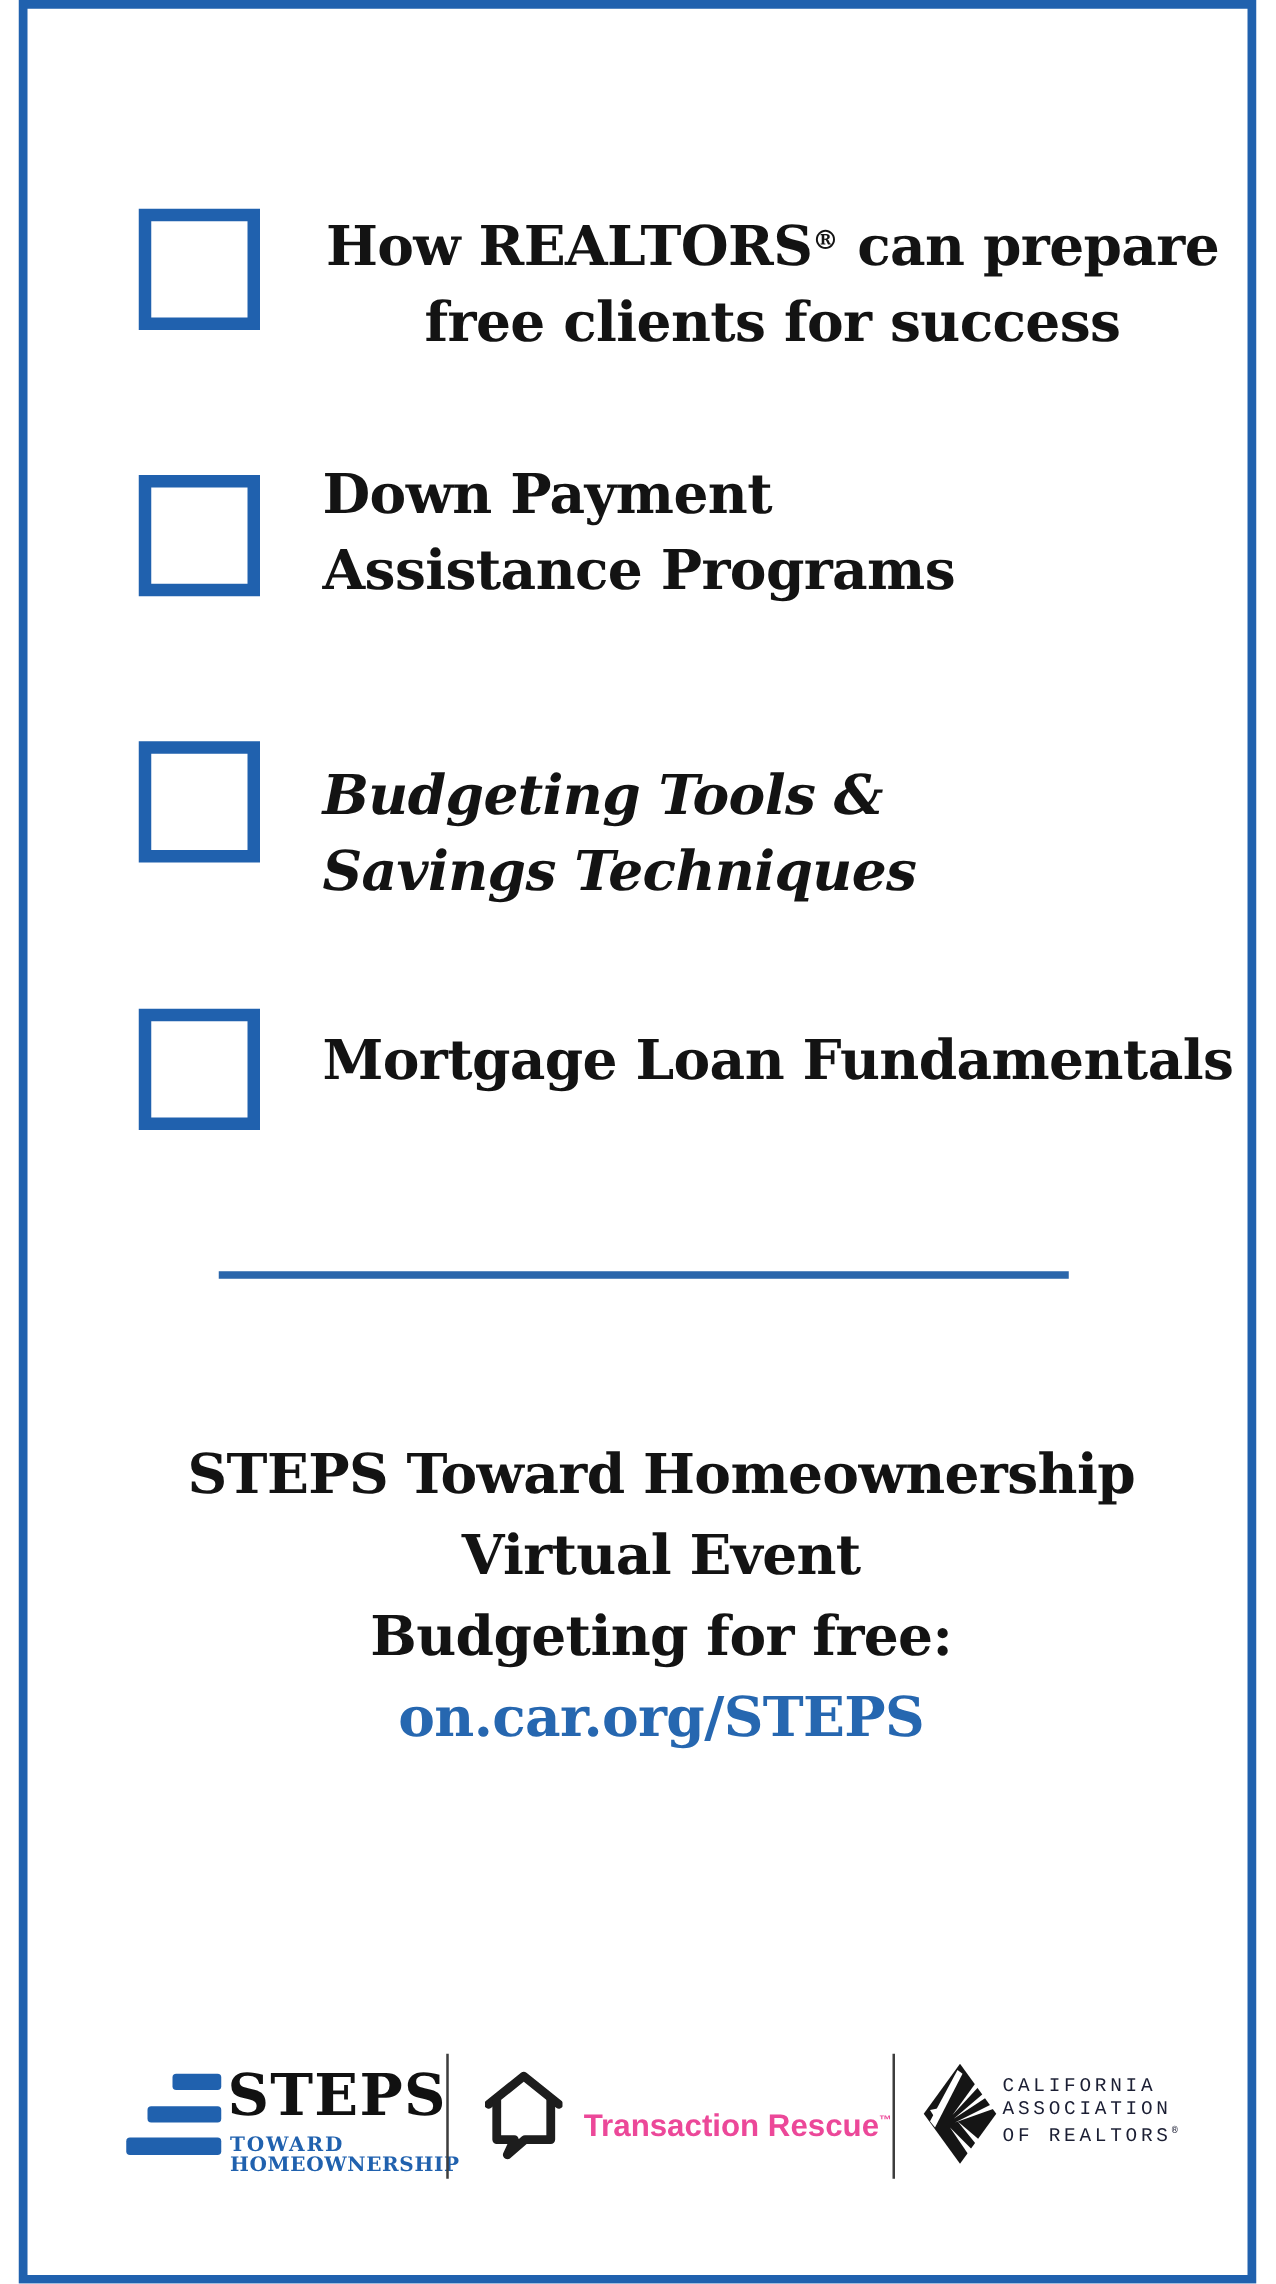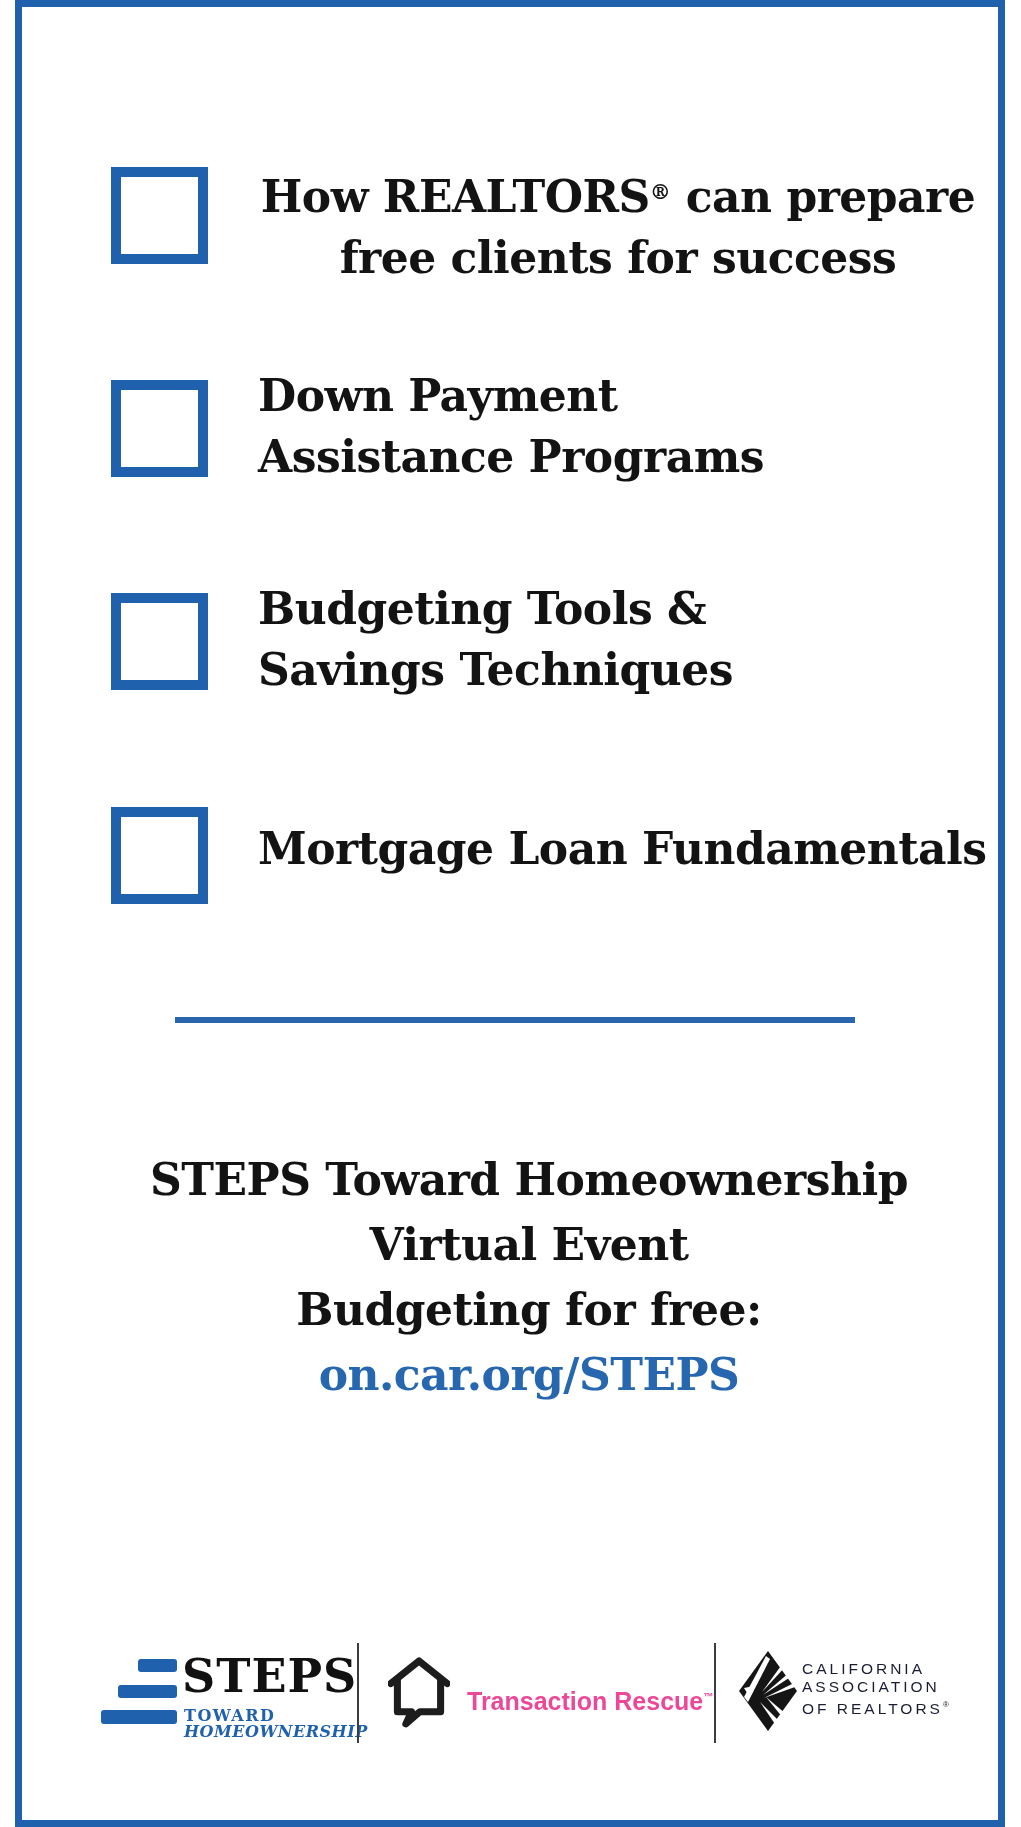--- a/index.html
+++ b/index.html
@@ -17,21 +17,21 @@
     position:absolute; left:111px; width:97px; height:97px;
     border:10px solid #2061ae; background:#ffffff; box-sizing:border-box;
   }
   .cb1 { top:167px; } .cb2 { top:380px; } .cb3 { top:593px; } .cb4 { top:807px; }
   .item-label {
     position:absolute; left:258px; width:720px;
     font-family:"DejaVu Serif", serif; font-weight:700;
     font-size:44px; line-height:61px; letter-spacing:-0.5px;
     color:#131313; white-space:nowrap;
   }
-  .lb1 { top:161px;text-align:center; } .lb2 { top:365px; } .lb3 { top:578px; } .lb4 { top:818px; }
+  .lb1 { top:161px;text-align:center; } .lb2 { top:365px; } .lb3 { top:606px;font-style:italic; } .lb4 { top:818px; }
   .sup-reg { font-size:0.48em; vertical-align:0.6em; letter-spacing:0; }
   
   .divider {
     position:absolute; left:175px; top:1017px; width:680px; height:6px;
     background:#2a66ab;
   }
   
   .event-block {
     position:absolute; left:22px; top:1147px; width:976px;
     text-align:center; font-family:"DejaVu Serif", serif; font-weight:700;
@@ -49,34 +49,34 @@
     position:absolute; left:182px; top:1649px;
     font-family:"DejaVu Serif", serif; font-weight:700; font-size:46px;
     line-height:54px; letter-spacing:1px; color:#111111; white-space:nowrap;
   }
   .steps-sub1, .steps-sub2 {
     position:absolute; left:184px;
     font-family:"DejaVu Serif", serif; font-weight:700; color:#2061ae;
     white-space:nowrap;
   }
   .steps-sub1 { top:1706px; font-size:16px; letter-spacing:1.5px; }
-  .steps-sub2 { top:1722px; font-size:16px; letter-spacing:0.5px;font-style:italic; }
+  .steps-sub2 { top:1722px; font-size:16px; letter-spacing:0.5px; }
   .logo-sep { position:absolute; width:2px; height:100px; top:1643px; background:#3d3d3d; }
   .sep1 { left:357px; } .sep2 { left:714px; }
   .house-icon { position:absolute; left:388px; top:1652px; }
   .tr-word {
     position:absolute; left:467px; top:1683px;
     font-family:"Liberation Sans", sans-serif; font-weight:700;
     font-size:25px; line-height:28px; color:#ec4899; white-space:nowrap;
   }
   .tr-tm { font-size:10px; vertical-align:1em; }
   .bear-icon { position:absolute; left:738px; top:1650px; }
   .car-text {
     position:absolute; left:802px; top:1660px;
-    font-family:Liberation Sans, sans-serif; font-weight:400;
+    font-family:Liberation Mono, monospace; font-weight:400;
     font-size:15.5px; line-height:18px; letter-spacing:3px;
     color:#1b1e33; white-space:nowrap;
   }
   .car-sup { font-size:8px; vertical-align:0.9em; letter-spacing:0; }
 </style>
 </head>
 <body>
 
 <div class="page">
   <div class="frame"></div>

